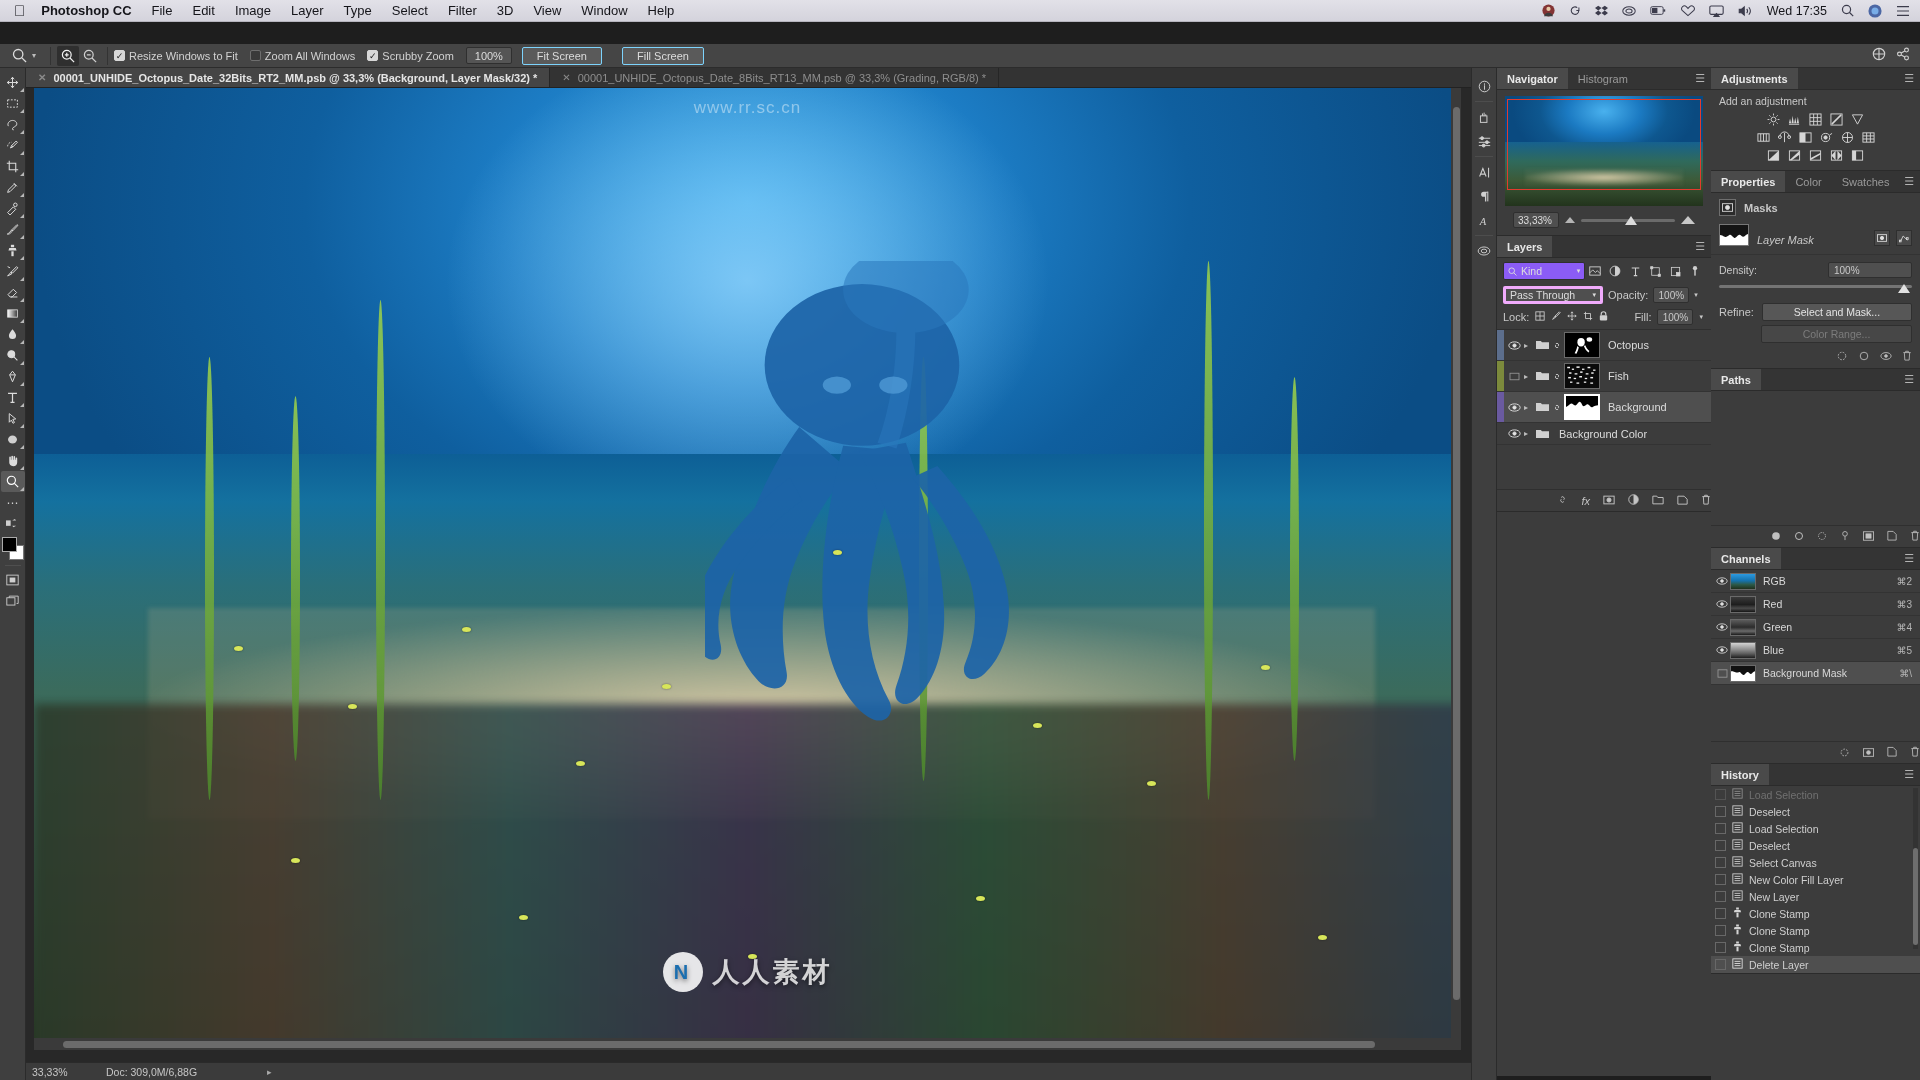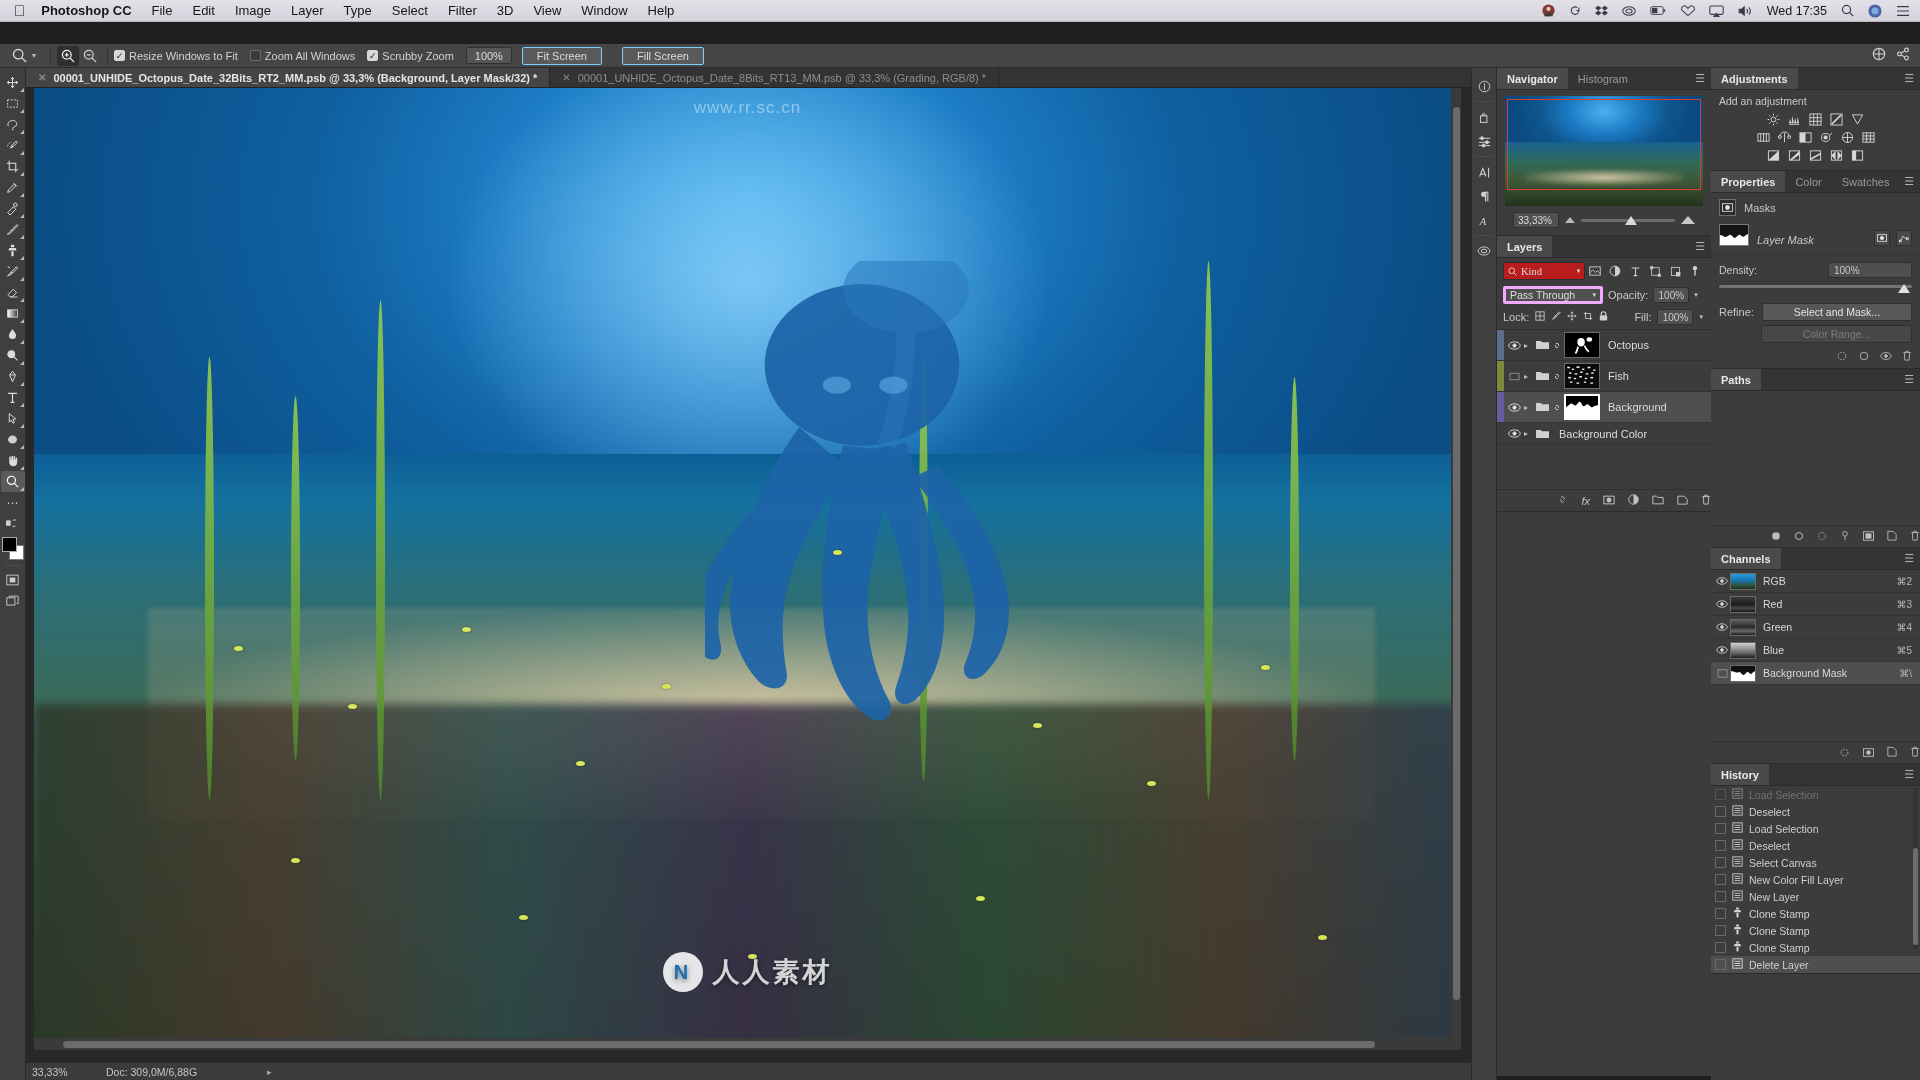--- a/index.html
+++ b/index.html
@@ -202,22 +202,22 @@
               min-width: 46px; display: flex; align-items: center; padding-left: 4px; font-size: 10px; color: #ddd; }
   .nav-slider { flex: 1; position: relative; height: 12px; display: flex; align-items: center; }
   .nav-slider .track { position: absolute; left: 0; right: 0; height: 3px; background: #6b6b6b; border-radius: 2px; }
   .nav-slider .knob { position: absolute; left: 47%; width: 0; height: 0;
         border-left: 6px solid transparent; border-right: 6px solid transparent; border-bottom: 9px solid #dcdcdc; }
   .tri-sm { width: 0; height: 0; border-left: 5px solid transparent; border-right: 5px solid transparent; border-bottom: 6px solid #b4b4b4; }
   .tri-lg { width: 0; height: 0; border-left: 7px solid transparent; border-right: 7px solid transparent; border-bottom: 8px solid #c8c8c8; }
 
   
   .lyr-filter { display: flex; align-items: center; gap: 0; padding: 4px 6px; }
-  .kindsel { background: #b91c1c; border: 1px solid #2f2f2f; border-radius: 2px; height: 18px;
-             width: 86px; display: flex; align-items: center; gap: 4px; padding: 0 4px; font-size: 10.5px; color: #ddd; font-family: Liberation Serif, serif; }
+  .kindsel { background: #8b5cf6; border: 1px solid #2f2f2f; border-radius: 2px; height: 18px;
+             width: 86px; display: flex; align-items: center; gap: 4px; padding: 0 4px; font-size: 10.5px; color: #ddd; }
   .kindsel .ar { margin-left: auto; font-size: 7px; }
   .lf-icon { width: 21px; height: 18px; display: flex; align-items: center; justify-content: center; font-size: 11px; color: #cfcfcf; }
   .lyr-blend { display: flex; align-items: center; gap: 5px; padding: 2px 6px 3px; }
   .blendsel { background: #4f4f4f; border: 3px solid #f0abfc; border-radius: 2px; height: 18px;
               width: 100px; display: flex; align-items: center; padding: 0 4px; font-size: 10.5px; color: #ddd; }
   .blendsel .ar { margin-left: auto; font-size: 7px; }
   .opval { background: #4f4f4f; border: 1px solid #2f2f2f; border-radius: 2px; height: 16px; width: 36px;
            display: flex; align-items: center; justify-content: center; font-size: 10px; }
   .lyr-lock { display: flex; align-items: center; gap: 6px; padding: 2px 6px 4px; border-bottom: 1px solid #2f2f2f;}
   .lk-icon { font-size: 10.5px; color: #cfcfcf; }
@@ -238,21 +238,21 @@
 
   
   .adj-body { padding: 5px 8px 8px; }
   .adj-title { font-size: 10.5px; color: #c8c8c8; margin-bottom: 5px; }
   .adj-grid { display: flex; flex-direction: column; gap: 4px; align-items: center; }
   .adj-row { display: flex; gap: 5px; }
   .adj-ic { width: 16px; height: 14px; display: flex; align-items: center; justify-content: center;
             font-size: 10px; color: #d6d6d6; }
 
   
-  .prop-head { display: flex; align-items: center; gap: 8px; padding: 6px 8px; }
+  .prop-head { display: flex; align-items: center; gap: 8px; padding: 6px 8px; font-weight: bold; }
   .prop-chip { width: 17px; height: 17px; background: #2b2b2b; border: 1px solid #6f6f6f;
                display: flex; align-items: center; justify-content: center; font-size: 9px; color: #e0e0e0; }
   .prop-mask { display: flex; align-items: flex-end; gap: 8px; padding: 2px 8px 8px; border-bottom: 1px solid #333; font-style: italic; }
   .mask-thumb { width: 30px; height: 22px; border: 1px solid #777; background: #fff; position: relative; overflow: hidden; }
   .mask-ctrl { margin-left: auto; display: flex; gap: 6px; }
   .mk-btn { width: 16px; height: 16px; background: #4a4a4a; border: 1px solid #2f2f2f;
             display: flex; align-items: center; justify-content: center; font-size: 9px; }
   .prop-row { padding: 7px 8px 0; }
   .prop-lbl { display: flex; align-items: center; font-size: 10.5px; color: #c8c8c8; }
   .prop-val { margin-left: auto; background: #4f4f4f; border: 1px solid #2f2f2f; border-radius: 2px;

